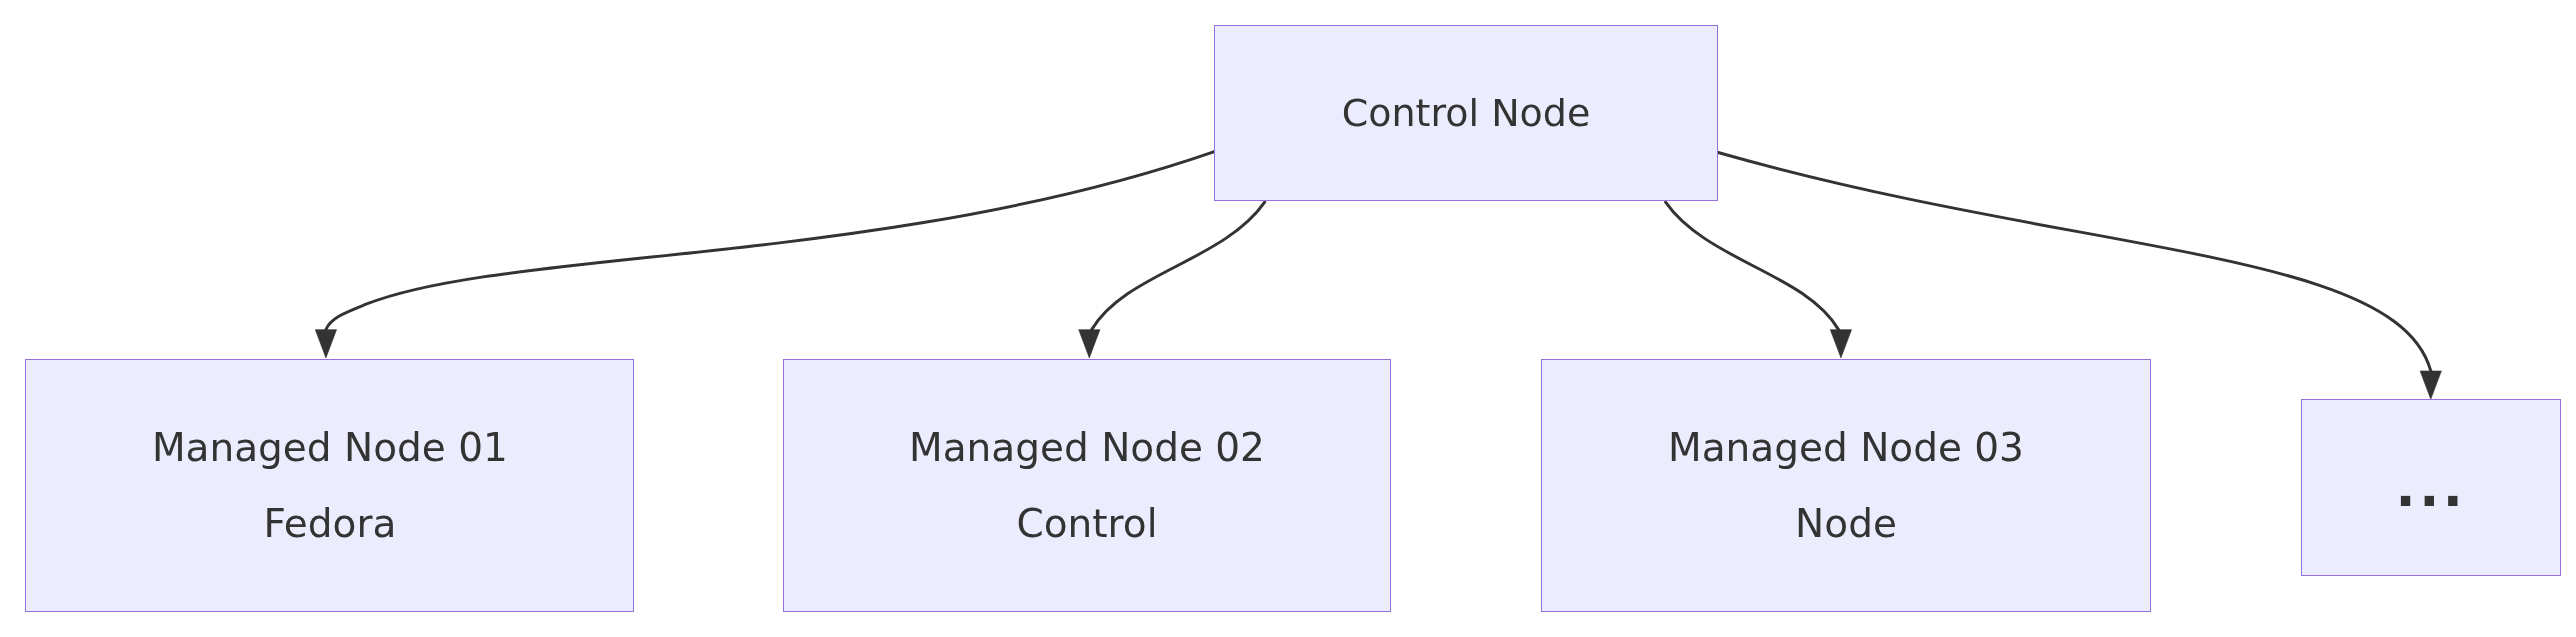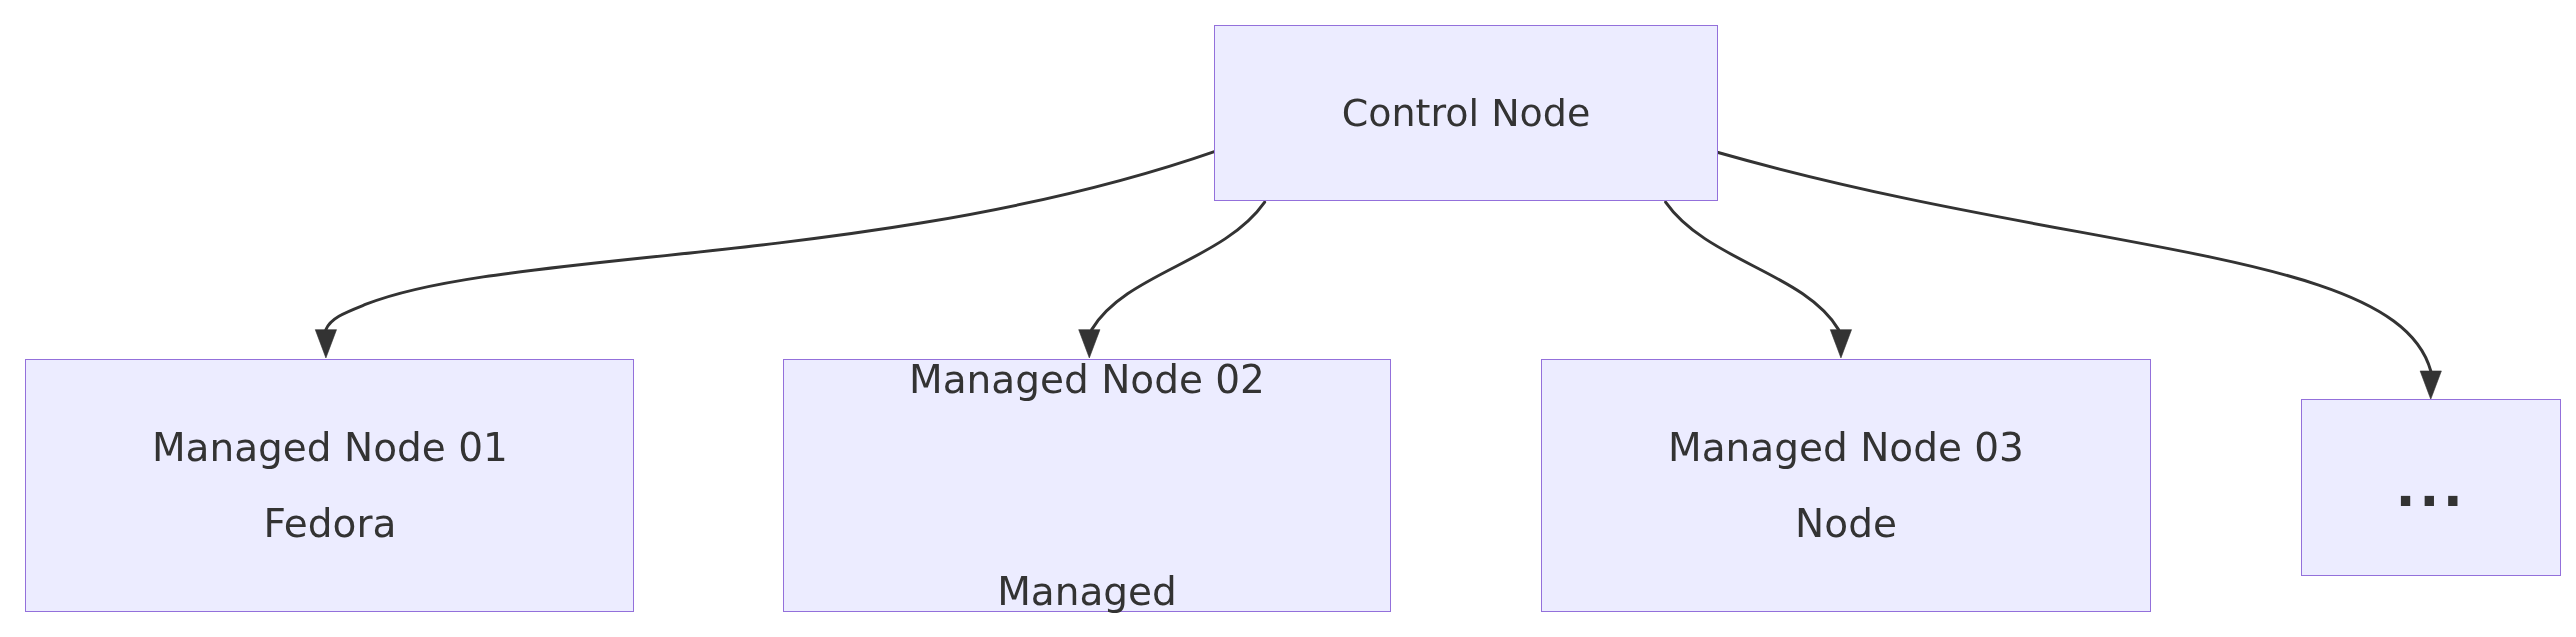--- a/index.html
+++ b/index.html
@@ -51,21 +51,21 @@
     left:1214px;top:25px;width:504px;height:176px;
     font-size:38px;
   }
   .node--managed{
     top:359px;height:253px;
     font-size:39px;
   }
   .node--managed .line{line-height:1;display:block;}
   .node--managed .line + .line{margin-top:37px;}
   .node--m1{left:25.4px;width:609px;}
-  .node--m2{left:783px;width:608px;justify-content:space-between;}
+  .node--m2{left:783px;width:608px;}
   .node--m3{left:1541px;width:610px;}
   .node--more{
     left:2301px;top:399px;width:260px;height:177px;
     font-size:53px;
     font-weight:bold;
     letter-spacing:3.5px;
   }
 </style>
 </head>
 <body>
@@ -95,21 +95,21 @@
     <span class="line">Control Node</span>
   </div>
 
   <div class="node node--managed node--m1">
     <span class="line">Managed Node 01</span>
     <span class="line">Fedora</span>
   </div>
 
   <div class="node node--managed node--m2">
     <span class="line">Managed Node 02</span>
-    <span class="line">Managed</span>
+    <span class="line">Control</span>
   </div>
 
   <div class="node node--managed node--m3">
     <span class="line">Managed Node 03</span>
     <span class="line">Node</span>
   </div>
 
   <div class="node node--more">
     <span class="line">...</span>
   </div>

